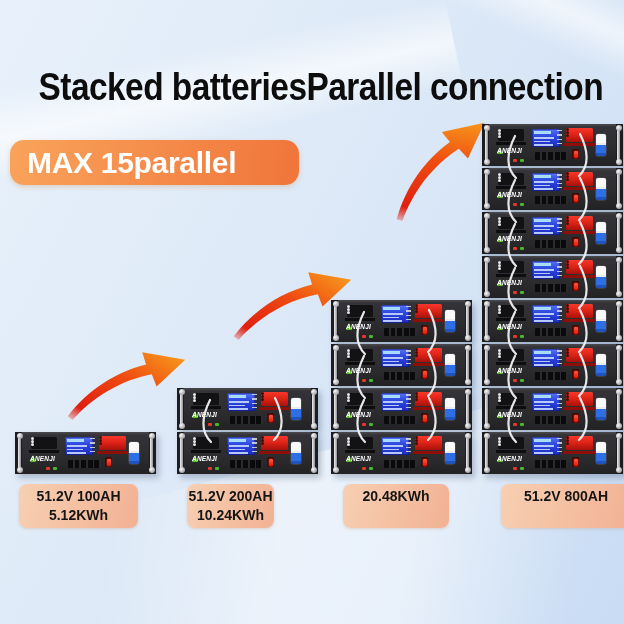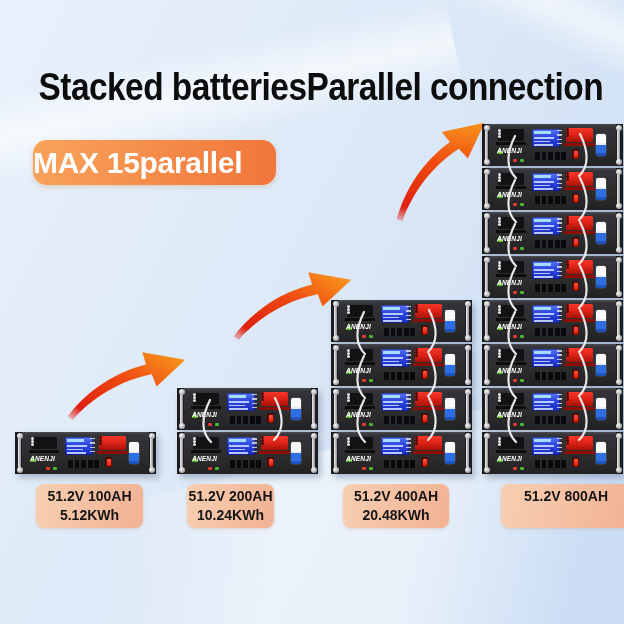--- a/index.html
+++ b/index.html
@@ -9,24 +9,24 @@
   .beam{position:absolute;pointer-events:none;}
   .b1{left:-100px;top:55px;width:560px;height:90px;transform:rotate(-12deg);
     background:linear-gradient(180deg,rgba(255,255,255,0),rgba(255,255,255,.65),rgba(255,255,255,0));}
   .b2{left:40px;top:455px;width:580px;height:330px;transform:rotate(-15deg);
     background:linear-gradient(115deg,rgba(255,255,255,0) 15%,rgba(255,255,255,.5) 40%,rgba(255,255,255,.5) 60%,rgba(255,255,255,0) 85%);}
   .b3{right:-90px;top:-30px;width:300px;height:80px;transform:rotate(24deg);
     background:linear-gradient(180deg,rgba(255,255,255,0),rgba(255,255,255,.6),rgba(255,255,255,0));}
   .title{position:absolute;top:22px;left:0;width:624px;text-align:center;white-space:nowrap;
     color:var(--title,#0d0d0d);font-weight:bold;margin-top:44px;}
   .title>span{display:inline-block;font-size:38px;letter-spacing:-.6px;transform:scaleX(.88);transform-origin:50% 50%;}
-  .badge{position:absolute;left:10px;top:140px;width:243px;height:45px;border-radius:14px;box-sizing:border-box;
+  .badge{position:absolute;left:10px;top:140px;width:289px;height:45px;border-radius:14px;box-sizing:border-box;
     background:linear-gradient(100deg,var(--badge1,#f9a35b),var(--badge2,#f0753a));
-    color:#fff;font-size:30px;font-weight:bold;line-height:45px;letter-spacing:-.3px;
-    box-shadow:0 2px 5px rgba(200,120,40,.25);margin-left:23px;}
+    color:#fff;font-size:30px;font-weight:bold;line-height:45px;padding-left:17px;letter-spacing:-.3px;
+    box-shadow:0 2px 5px rgba(200,120,40,.25);}
   .arrow{position:absolute;width:136px;height:86px;overflow:visible;}
   .a1{left:58px;top:334px;}
   .a2{left:224px;top:254px;}
   .a3{left:368px;top:118px;transform:rotate(-22deg);}
   .stack{position:absolute;width:141px;filter:drop-shadow(3px 4px 3px rgba(70,90,120,.35));}
   .stack .cables{position:absolute;left:0;top:0;pointer-events:none;}
   .unit{position:absolute;left:0;width:141px;height:42px;border-radius:2px;
     background:linear-gradient(180deg,#4a4a4f 0%,#343438 7%,var(--body,#2d2d30) 55%,#222225 100%);}
   .unit i,.unit b,.unit span{position:absolute;display:block;margin:0;padding:0;}
   .ear{top:0;bottom:0;width:7px;background:#1d1d20;}
@@ -584,29 +584,28 @@
           <b></b>
         </i>
     <i class="pwr"></i>
     <i class="brk"></i>
   </div>
       <svg class="cables" viewBox="0 0 141 350" width="141" height="350">
         <path d="M33 12 C24 30 24 44 34 54 M98 10 C107 28 107 42 97 52 M33 56 C24 74 24 88 34 98 M98 54 C107 72 107 86 97 96 M33 100 C24 118 24 132 34 142 M98 98 C107 116 107 130 97 140 M33 144 C24 162 24 176 34 186 M98 142 C107 160 107 174 97 184 M33 188 C24 206 24 220 34 230 M98 186 C107 204 107 218 97 228 M33 232 C24 250 24 264 34 274 M98 230 C107 248 107 262 97 272 M33 276 C24 294 24 308 34 318 M98 274 C107 292 107 306 97 316 " fill="none" stroke="#f1f1f3" stroke-width="2.2" stroke-linecap="round" opacity=".95"></path>
       </svg>
     </div>
 
-  <div class="label" style="left:36px;width:107px">
+  <div class="label" style="left:19px;width:119px">
     <div>51.2V 100AH</div>
     <div>5.12KWh</div>
   </div>
   <div class="label" style="left:187px;width:87px">
     <div>51.2V 200AH</div>
     <div>10.24KWh</div>
   </div>
   <div class="label" style="left:343px;width:106px">
-    <div>51.2V 400AH</div>
     <div>20.48KWh</div>
   </div>
   <div class="label" style="left:501px;width:130px">
     <div>51.2V 800AH</div>
   </div>
 
 </div>
 
 </body></html>

